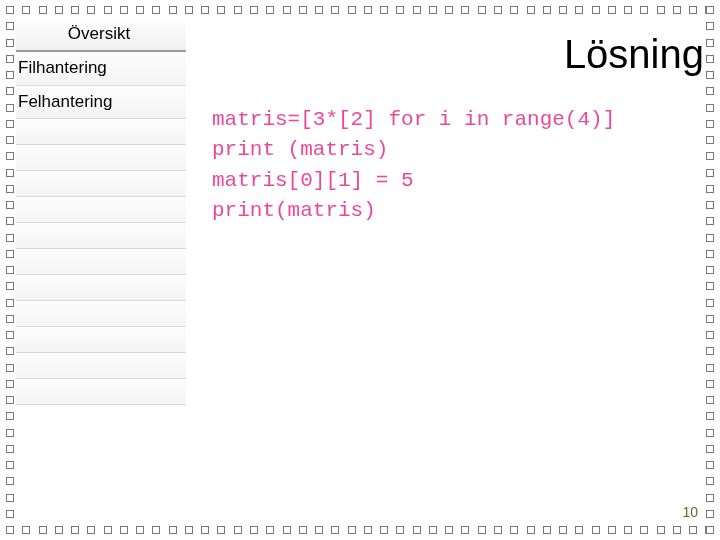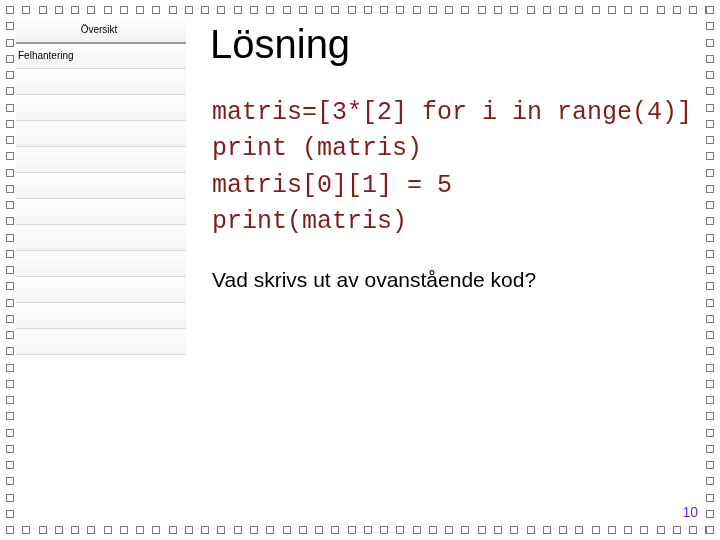--- a/index.html
+++ b/index.html
@@ -36,21 +36,21 @@
     position: absolute;
     left: 16px; right: 16px; top: 16px; bottom: 16px;
     display: flex;
   }
   .sidebar {
     width: 170px;
     flex: 0 0 170px;
     padding-top: 2px;
   }
   .sidebar-item {
-    font-size: 10px;
+    font-size: 17px;
     color: #000;
     padding: 6px 6px 6px 2px;
     border-bottom: 1px solid #d9d9d9;
     background: linear-gradient(#fdfdfd,#f3f3f3);
     line-height: 1.2;
     position: relative;
   }
   .sidebar-item .placeholder-box {
     display: inline-block;
     width: 12px; height: 12px;
@@ -69,44 +69,44 @@
     border-bottom: 1px solid #d9d9d9;
     background: linear-gradient(#fdfdfd,#f4f4f4);
   }
   .main {
     flex: 1;
     padding-left: 24px;
     position: relative;
   }
   .title {
     font-size: 40px;
-    text-align: left;
-    margin-top: 6px;
+    text-align: right;
+    margin-top: 16px;
     margin-bottom: 28px;
     font-family: Arial, Helvetica, sans-serif;
   }
   .code {
     font-family: "Courier New", Courier, monospace;
-    font-size: 25px;
+    font-size: 21px;
     line-height: 1.45;
     white-space: pre;
-    color: #7f1d1d;
+    color: #ec4899;
     margin-left: 2px;
   }
   .question {
     font-size: 21px;
     margin-top: 28px;
     margin-left: 2px;
   }
   .pagenum {
     position: absolute;
     right: 6px;
     bottom: 4px;
     font-size: 14px;
-    color: #6d28d9;
+    color: #4d7c0f;
   }
 </style>
 </head>
 <body>
 
 <div class="slide">
   <div class="frame">
     <div class="dashrow top" id="dash-top">
         <div class="sq"></div>
         <div class="sq"></div>
@@ -268,20 +268,23 @@
         <div class="sq"></div>
         <div class="sq"></div>
         <div class="sq"></div>
       </div>
   </div>
 
   <div class="content">
     <div class="sidebar">
       <div class="sidebar-item">
         <span>Översikt</span>
+      </div>
+      <div class="sidebar-item">
+        <span>Filhantering</span>
       </div>
       <div class="sidebar-item">
         <span>Felhantering</span>
       </div>
       <div class="sidebar-empty"></div>
       <div class="sidebar-empty"></div>
       <div class="sidebar-empty"></div>
       <div class="sidebar-empty"></div>
       <div class="sidebar-empty"></div>
       <div class="sidebar-empty"></div>
@@ -291,17 +294,16 @@
       <div class="sidebar-empty"></div>
       <div class="sidebar-empty"></div>
     </div>
 
     <div class="main">
       <div class="title">Lösning</div>
       <div class="code"><span>matris=[3*[2] for i in range(4)]</span>
 <span>print (matris)</span>
 <span>matris[0][1] = 5</span>
 <span>print(matris)</span></div>
-      <div class="question">Vad skrivs ut av ovanstående kod?</div>
       <div class="pagenum">10</div>
     </div>
   </div>
 </div>
 
 </body></html>

